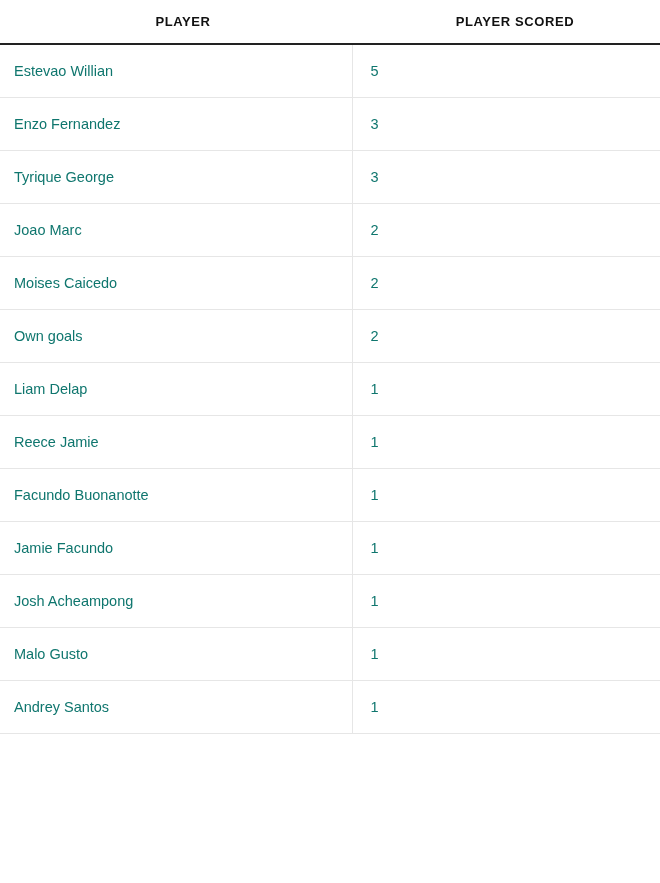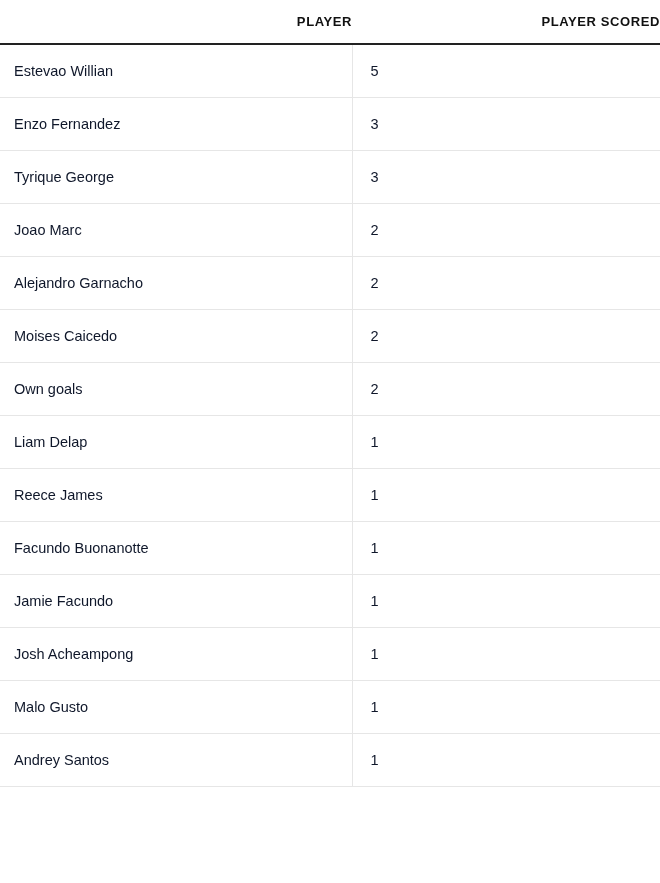--- a/index.html
+++ b/index.html
@@ -21,36 +21,36 @@
   }
   table.goals-table {
     width: 660px;
     border-collapse: collapse;
     table-layout: fixed;
   }
   table.goals-table col.col-player { width: 352px; }
   table.goals-table col.col-goals { width: 308px; }
 
   thead th {
-    text-align: right;
+    text-align: center;
     font-size: 13px;
     font-weight: bold;
     letter-spacing: 0.6px;
     color: #111111;
     padding: 0 0 14px 14px;
     vertical-align: bottom;
     border-bottom: 2px solid #222222;
     font-family: "Liberation Sans", sans-serif;
   }
   thead th.th-player { padding-top: 14px; }
   thead th.th-goals { padding-top: 14px; padding-left: 18px; }
 
   tbody td {
     font-size: 14.5px;
-    color: #0f172a;
+    color: #0f766e;
     padding: 18px 0 18px 14px;
     border-bottom: 1px solid #e6e6e6;
     border-right: none;
     vertical-align: middle;
     font-family: "Liberation Sans", sans-serif;
   }
   tbody td.cell-player {
     border-right: 1px solid #e6e6e6;
   }
   tbody td.cell-goals {
@@ -86,37 +86,33 @@
         </tr>
         <tr>
           <td class="cell-player">Tyrique George</td>
           <td class="cell-goals">3</td>
         </tr>
         <tr>
           <td class="cell-player">Joao Marc</td>
           <td class="cell-goals">2</td>
         </tr>
         <tr>
-          <td class="cell-player">Alejandro Garnacho</td>
-          <td class="cell-goals">2</td>
-        </tr>
-        <tr>
           <td class="cell-player">Moises Caicedo</td>
           <td class="cell-goals">2</td>
         </tr>
         <tr>
           <td class="cell-player">Own goals</td>
           <td class="cell-goals">2</td>
         </tr>
         <tr>
           <td class="cell-player">Liam Delap</td>
           <td class="cell-goals">1</td>
         </tr>
         <tr>
-          <td class="cell-player">Reece James</td>
+          <td class="cell-player">Reece Jamie</td>
           <td class="cell-goals">1</td>
         </tr>
         <tr>
           <td class="cell-player">Facundo Buonanotte</td>
           <td class="cell-goals">1</td>
         </tr>
         <tr>
           <td class="cell-player">Jamie Facundo</td>
           <td class="cell-goals">1</td>
         </tr>

